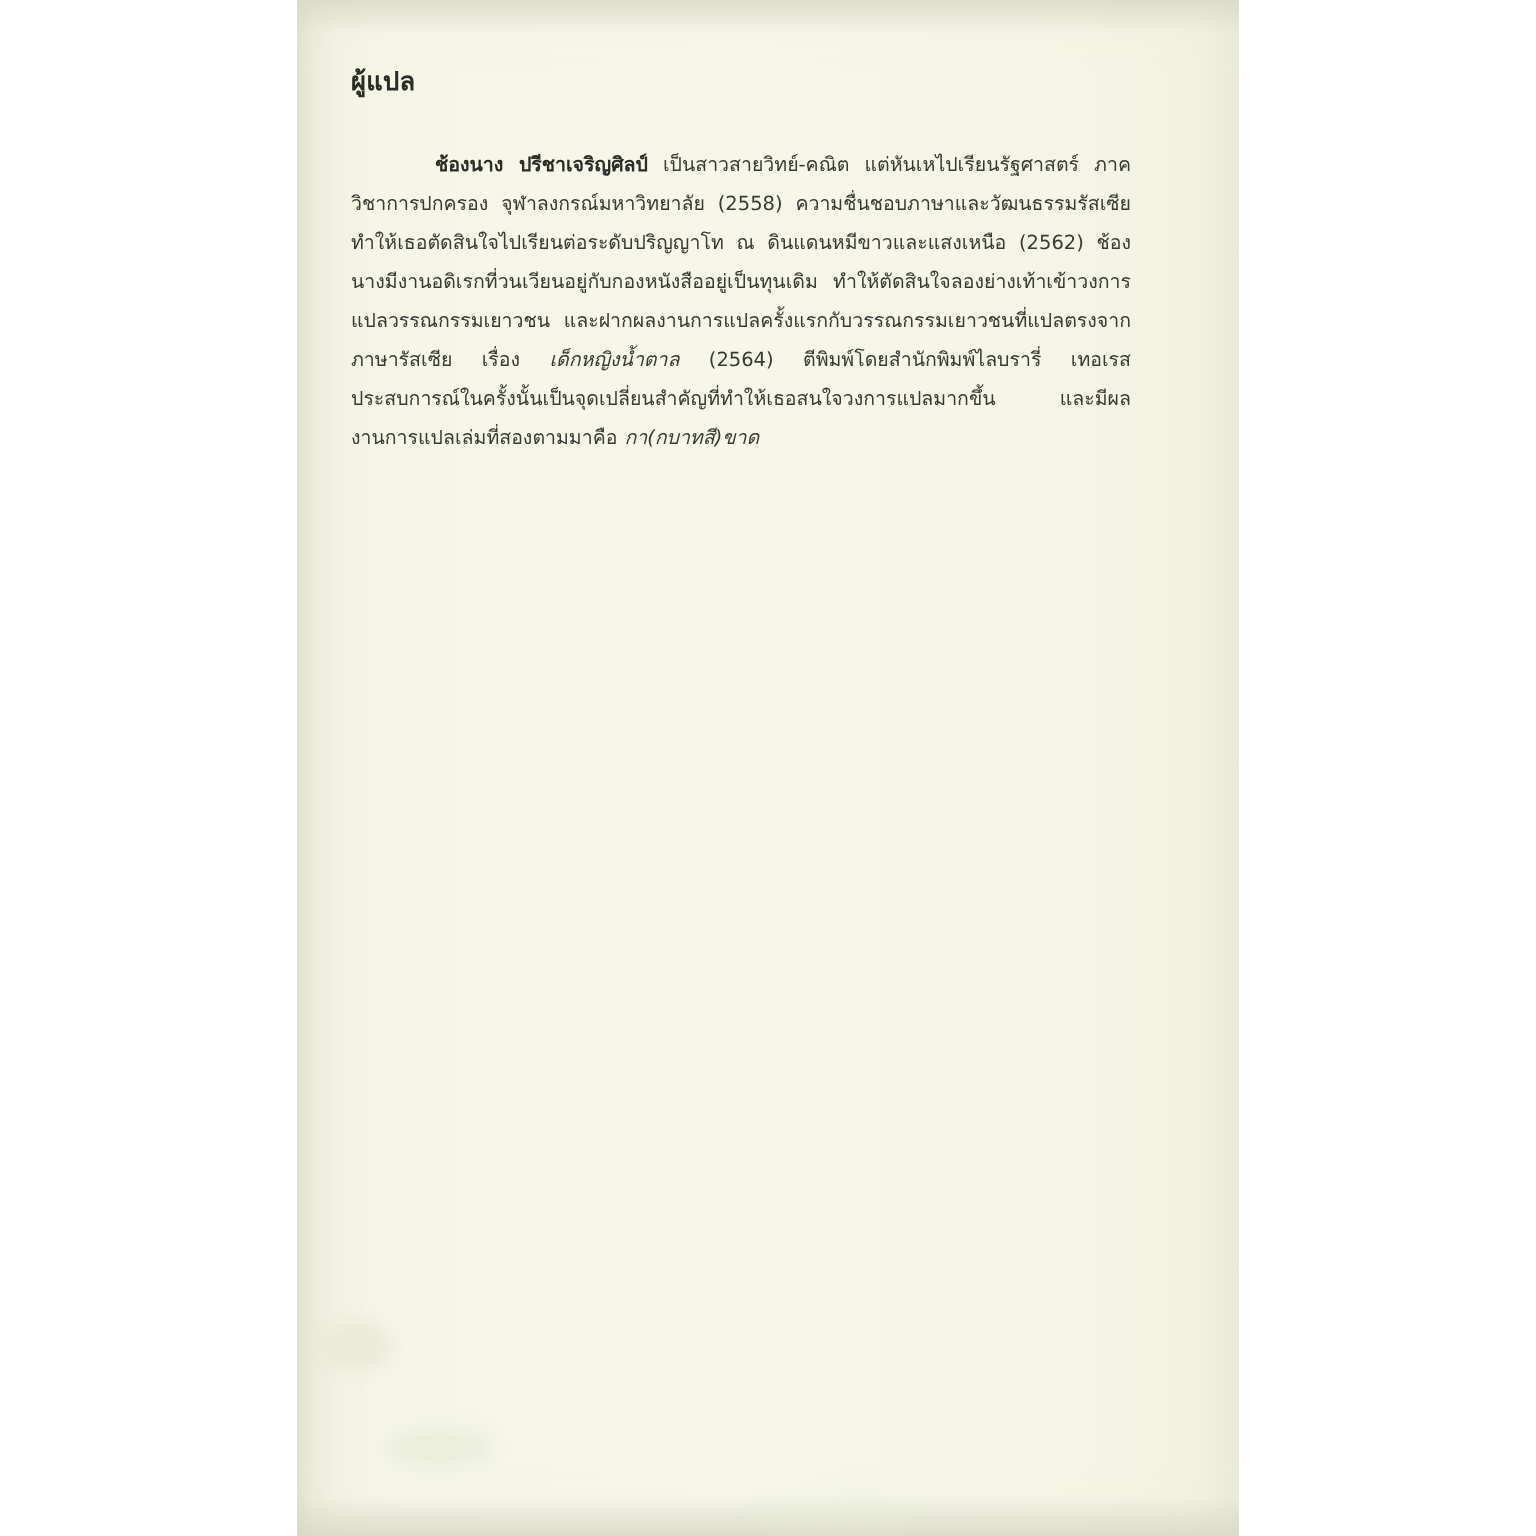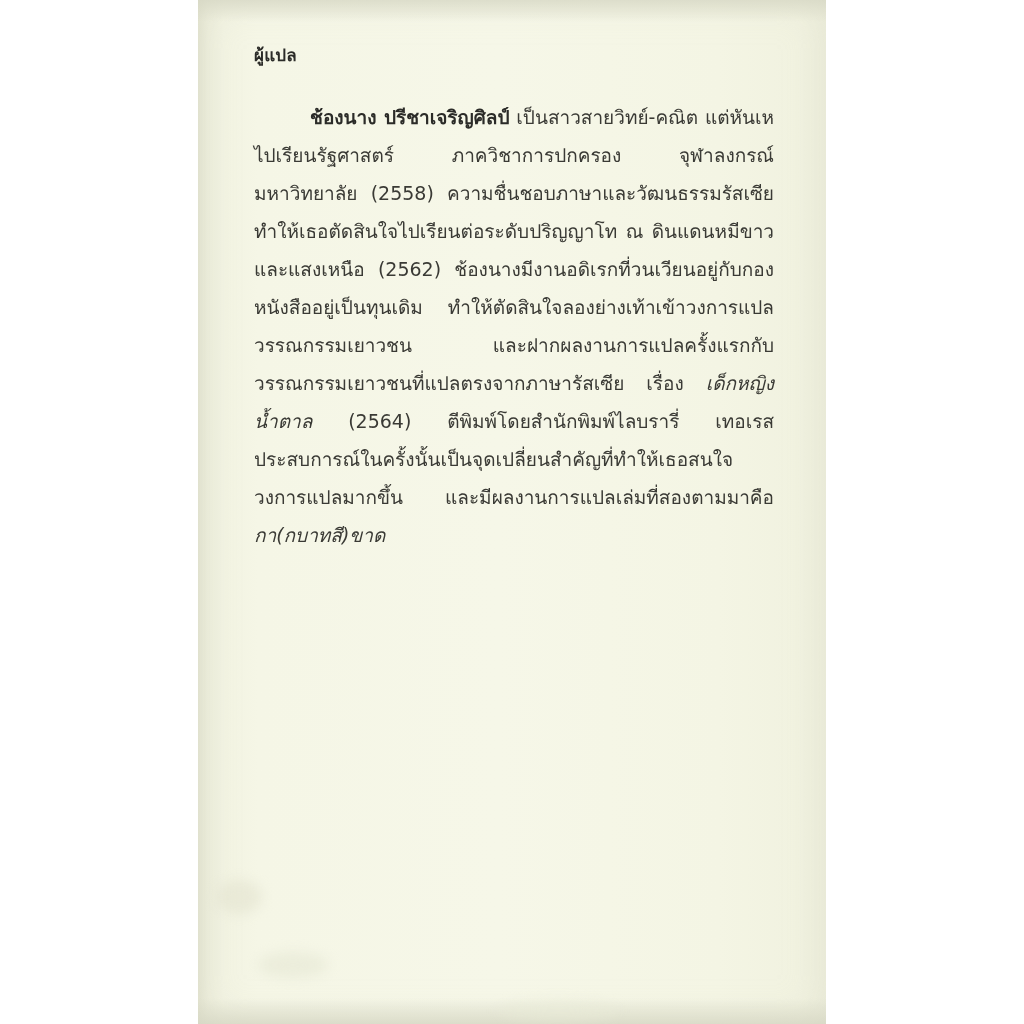--- a/index.html
+++ b/index.html
@@ -67,38 +67,38 @@
     background: linear-gradient(to bottom, rgba(214,215,196,0.75), rgba(214,215,196,0));
   }
   .edge-bottom {
     bottom: 0; height: 26px;
     background: linear-gradient(to top, rgba(214,215,196,0.8), rgba(214,215,196,0));
   }
 
   
   #textblock {
     position: absolute;
-    left: 56px;
+    left: 36px;
     top: 44px;
     width: 520px;
   }
 
   #heading {
     font-family: "DejaVu Sans", sans-serif;
     font-weight: bold;
     font-size: 17px;
     color: #2b2b28;
     letter-spacing: 0.2px;
     margin: 0 0 30px 0;
     line-height: 1.4;
   }
 
   #body-paragraph {
     font-family: "DejaVu Sans", sans-serif;
-    font-size: 19px;
+    font-size: 13px;
     line-height: 2.0;
     color: #3a3a35;
     text-align: justify;
     text-indent: 56px;
     margin: 0;
     word-spacing: 0.5px;
   }
 
   #body-paragraph .b { font-weight: bold; color: #2b2b28; }
   #body-paragraph .i { font-style: italic; }

